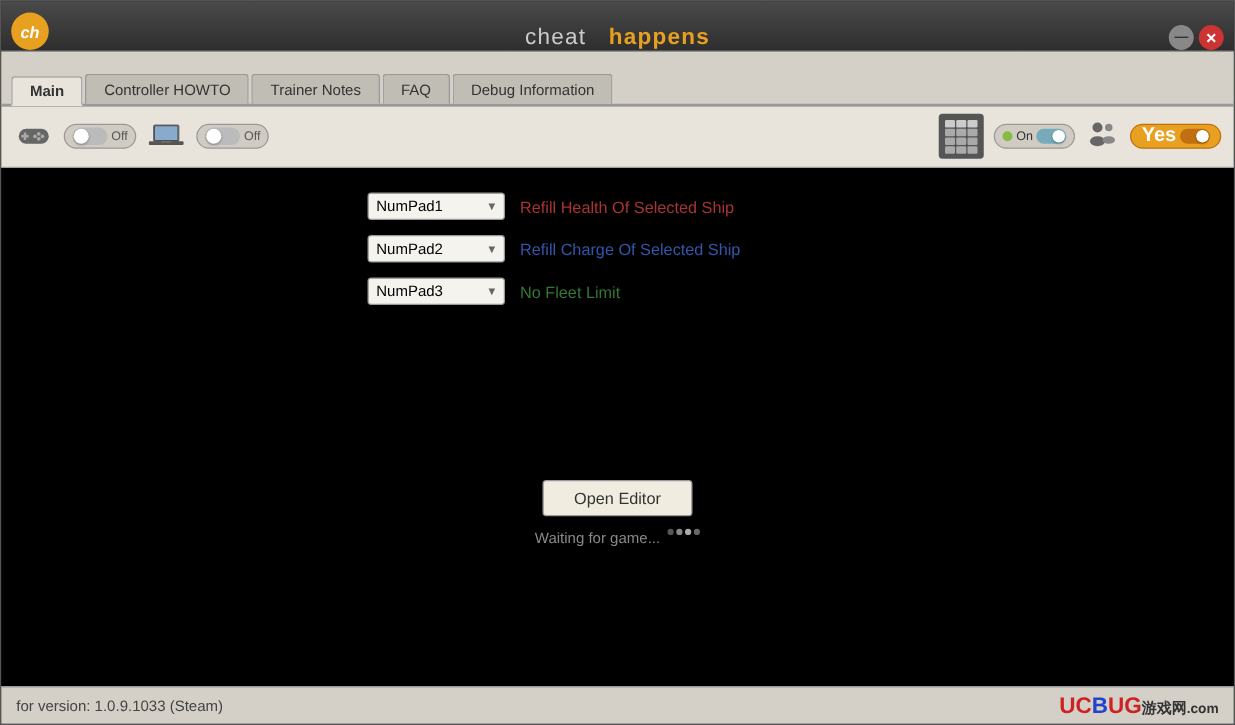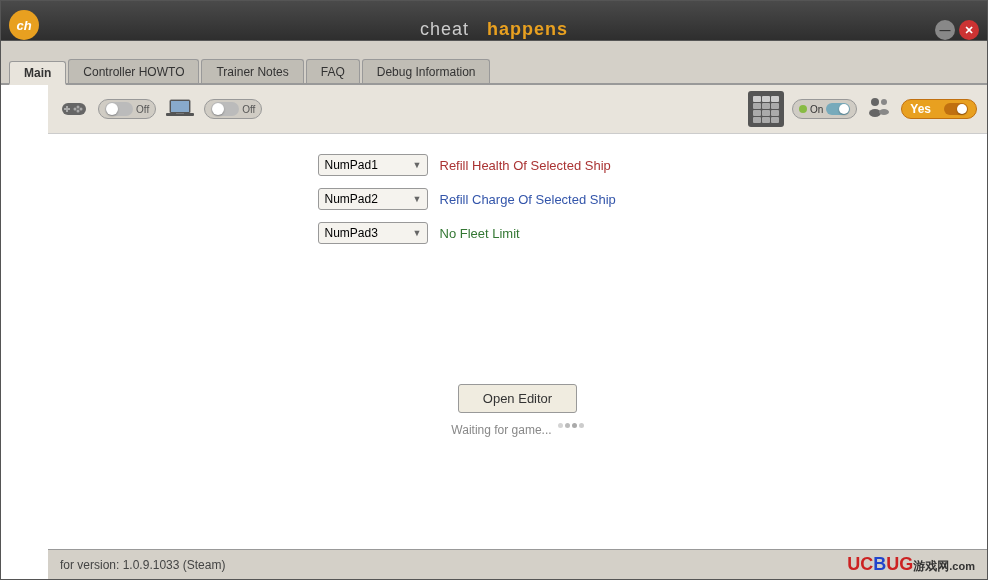--- a/index.html
+++ b/index.html
@@ -97,25 +97,24 @@
       align-items: center;
     }
     .tab.active {
       background: #e8e4dc;
       font-weight: bold;
       border-bottom: 2px solid #e8e4dc;
       margin-bottom: -2px;
       z-index: 1;
     }
     .content-area {
-      background: #ffffff;
+      background: #000000;
       flex: 1;
       display: flex;
       flex-direction: column;
-      padding-left: 47px;
     }
     .toolbar {
       padding: 6px 10px;
       display: flex;
       align-items: center;
       justify-content: space-between;
       border-bottom: 1px solid #ccc;
       background: #e8e4dc;
     }
     .toolbar-left {
@@ -215,26 +214,26 @@
     }
     .on-dot {
       width: 8px;
       height: 8px;
       background: #88bb44;
       border-radius: 50%;
     }
     .yes-badge {
       display: flex;
       align-items: center;
-      gap: 13px;
+      gap: 3px;
       background: #e8a020;
       border: 1px solid #c07010;
       border-radius: 10px;
       padding: 2px 8px;
-      font-size: 12px;
+      font-size: 16px;
       color: #fff;
       height: 20px;
       font-weight: bold;
     }
     .people-icon {
       font-size: 18px;
       color: #666;
     }
     .main-panel {
       flex: 1;

